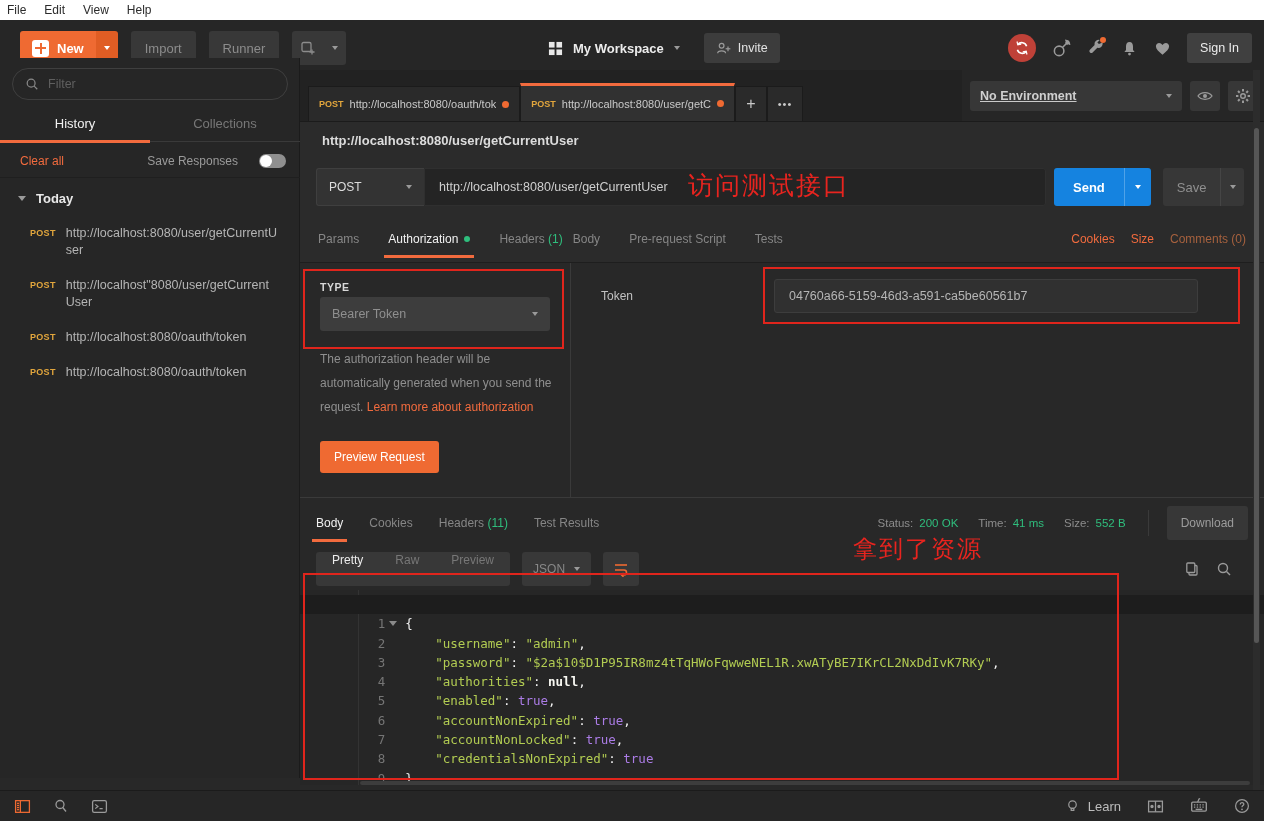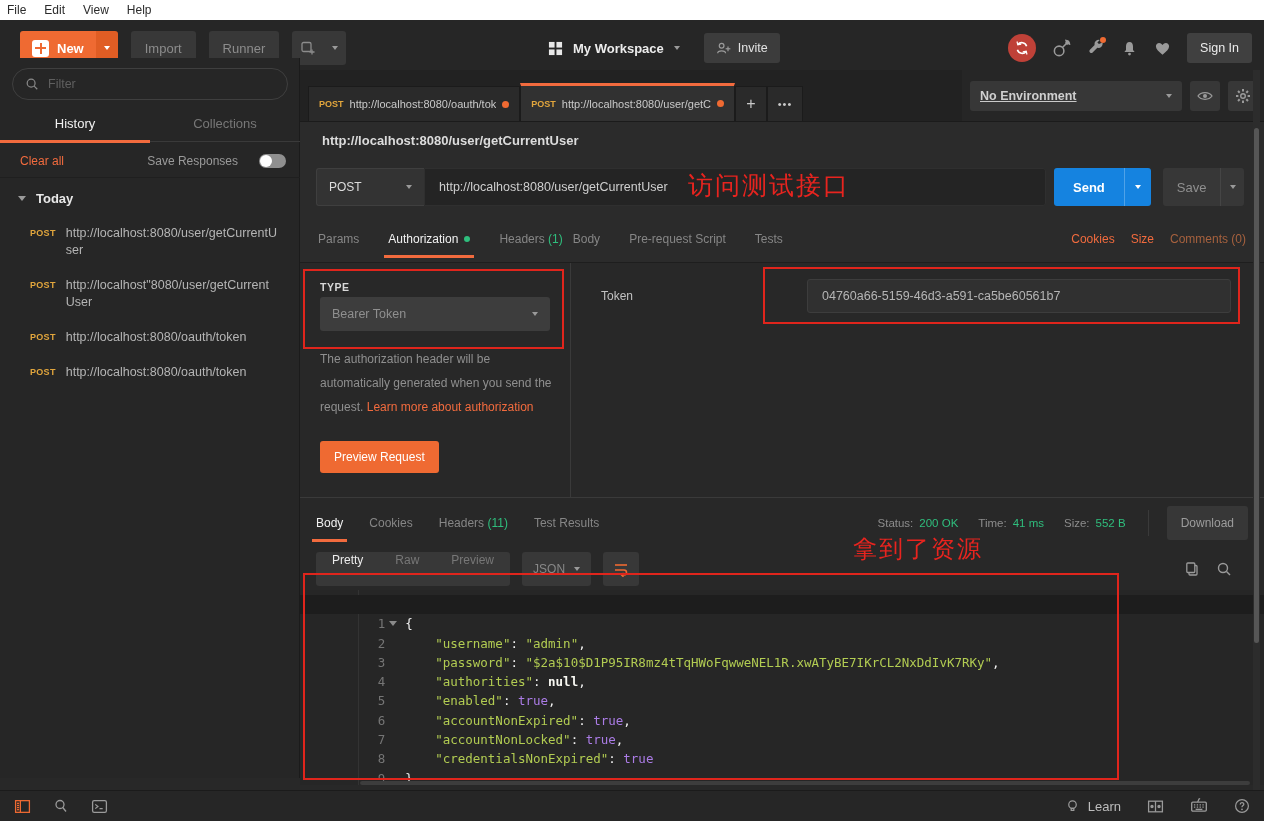--- a/index.html
+++ b/index.html
@@ -137,21 +137,21 @@
   .type-label { position:absolute; left:20px; top:18px; color:#d8d8d8; font-size:10.5px; font-weight:bold;
                 letter-spacing:.5px; }
   .type-select { position:absolute; left:20px; top:34px; width:230px; height:34px; background:#3d3d3d;
                  border-radius:3px; display:flex; align-items:center; justify-content:space-between; padding:0 12px; }
   .type-select .v { color:#8f8f8f; font-size:12.5px; }
   .auth-note { position:absolute; left:20px; top:84px; width:232px; color:#8f8f8f; font-size:12px; line-height:24px; }
   .auth-note a { color:#f26b3e; text-decoration:none; }
   .preview-btn { position:absolute; left:20px; top:178px; height:32px; background:#ef6a32; border-radius:3px;
                  color:#fff; font-size:12px; display:flex; align-items:center; padding:0 14px; }
   .token-label { position:absolute; left:301px; top:26px; color:#c2c2c2; font-size:12px; }
-  .token-input { position:absolute; left:507px; top:16px; width:424px; height:34px; background:#303030;
+  .token-input { position:absolute; left:474px; top:16px; width:424px; height:34px; background:#303030;
                  border:1px solid #3d3d3d; border-radius:3px; color:#b5b5b5; font-size:12.5px;
                  padding:0 14px; outline:none; font-family:"Liberation Sans", sans-serif; }
 
   
   .resp-header { position:absolute; left:300px; top:497px; width:964px; height:50px; background:#282828;
                  border-top:1px solid #3a3a3a; display:flex; align-items:center; padding:0 16px; }
   .resp-tab { color:#868686; font-size:12px; margin-right:26px; position:relative; height:100%;
               display:flex; align-items:center; }
   .resp-tab.active { color:#f1f1f1; }
   .resp-tab.active::after { content:""; position:absolute; left:-4px; right:-4px; bottom:5px; height:3px; background:#f26b3e; }

